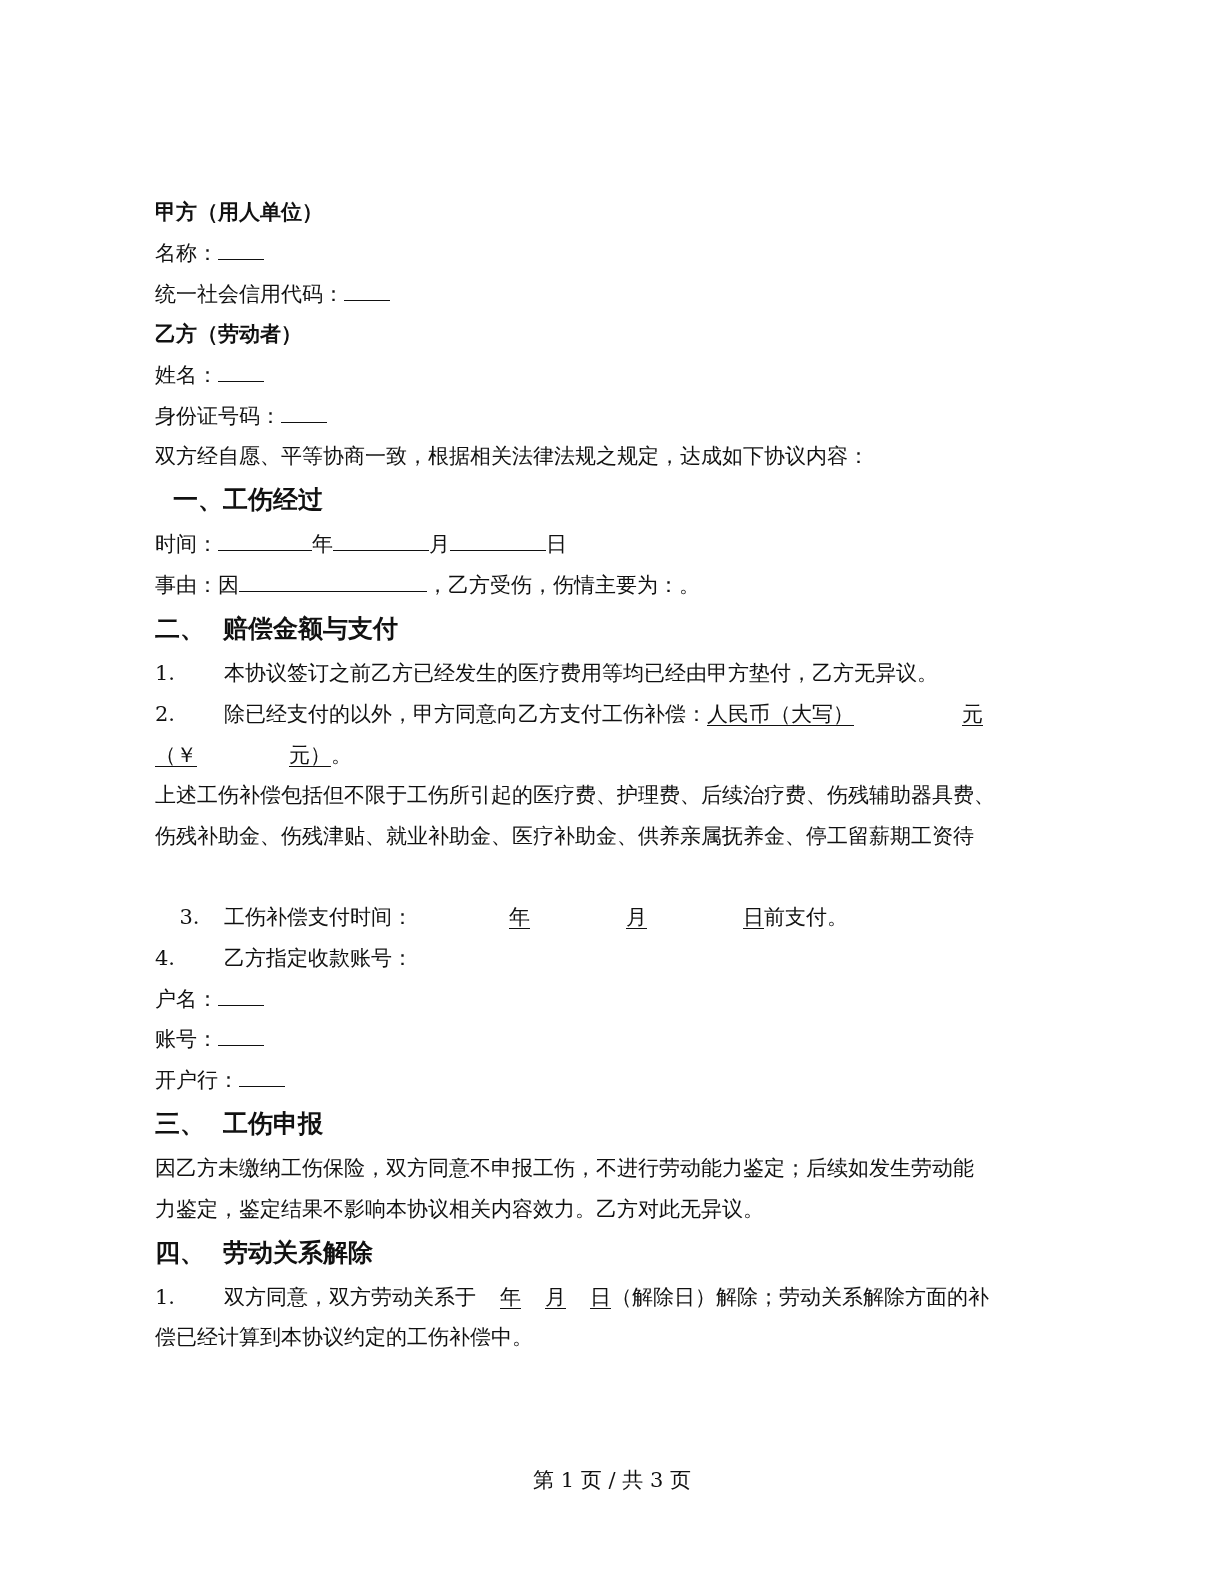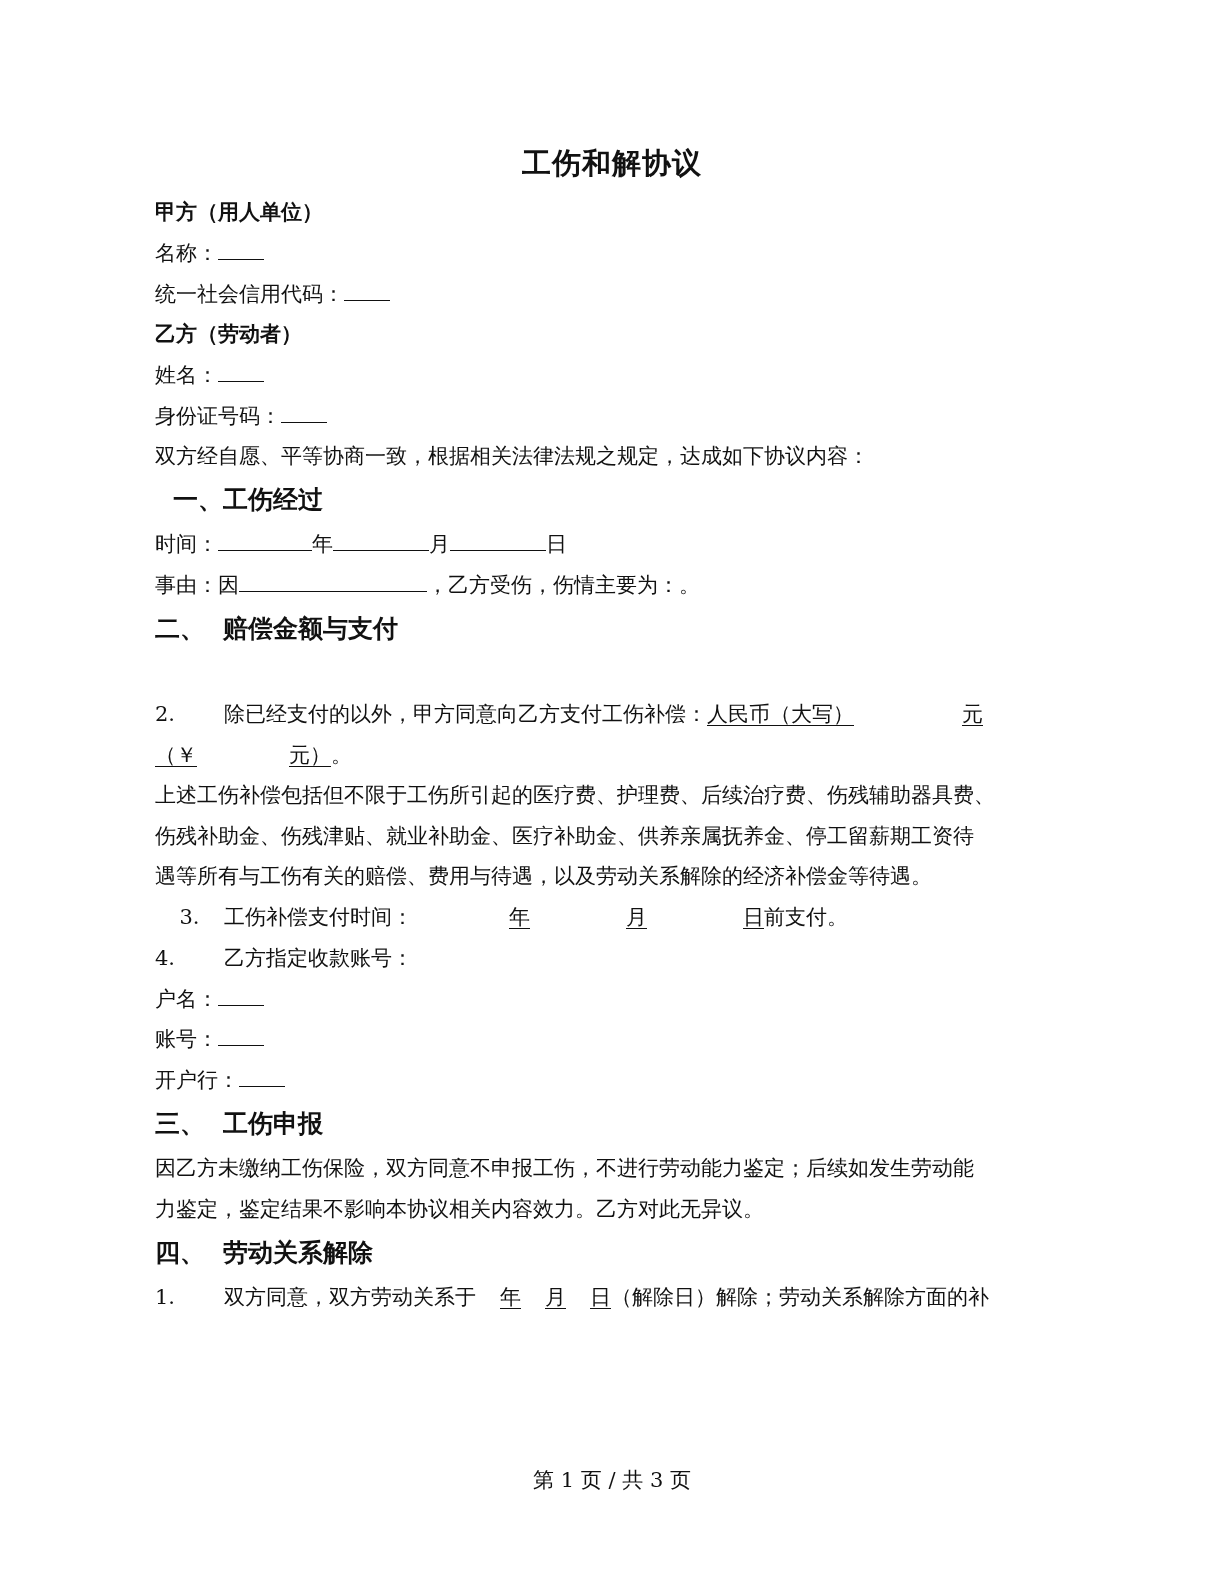--- a/index.html
+++ b/index.html
@@ -17,21 +17,20 @@
     .ul { text-decoration: underline; text-underline-offset: 4px; text-decoration-thickness: 1px; }
     .gap { display: inline-block; }
     .footer { position: absolute; top: 1465px; left: 0; width: 1224px; text-align: center;
               font-size: 21px; line-height: 30px; }
   </style>
 </head>
 <body>
 
 <div class="page">
 
-  <div class="title">工伤和解协议</div>
 
   <div class="line bold" style="top:197px;">甲方（用人单位）</div>
   <div class="line" style="top:238px;">
     <span>名称：</span><span class="blank" style="width:46px;"></span>
   </div>
   <div class="line" style="top:279px;">
     <span>统一社会信用代码：</span><span class="blank" style="width:46px;"></span>
   </div>
 
   <div class="line bold" style="top:319px;">乙方（劳动者）</div>
@@ -50,29 +49,31 @@
   <div class="line" style="top:529px;">
     <span>时间：</span><span class="blank" style="width:94px;"></span><span>年</span><span class="blank" style="width:96px;"></span><span>月</span><span class="blank" style="width:96px;"></span><span>日</span>
   </div>
   <div class="line" style="top:570px;">
     <span>事由：因</span><span class="blank" style="width:188px;"></span><span>，乙方受伤，伤情主要为：。</span>
   </div>
 
   <div class="line h" style="top:612px;">
     <span class="num">二、</span><span>赔偿金额与支付</span>
   </div>
+  <div class="line item" style="top:658px;">
+    <span class="num">1.</span><span>本协议签订之前乙方已经发生的医疗费用等均已经由甲方垫付，乙方无异议。</span>
+  </div>
   <div class="line item" style="top:699px;">
     <span class="num">2.</span><span>除已经支付的以外，甲方同意向乙方支付工伤补偿：</span><span class="ul"><span>人民币（大写）</span><span class="gap" style="width:108px;"></span><span>元</span></span>
   </div>
   <div class="line" style="top:740px;">
     <span class="ul"><span>（￥</span><span class="gap" style="width:92px;"></span><span>元）</span></span><span>。</span>
   </div>
   <div class="line" style="top:780px;">上述工伤补偿包括但不限于工伤所引起的医疗费、护理费、后续治疗费、伤残辅助器具费、</div>
   <div class="line" style="top:821px;">伤残补助金、伤残津贴、就业补助金、医疗补助金、供养亲属抚养金、停工留薪期工资待</div>
-  <div class="line" style="top:861px;">遇等所有与工伤有关的赔偿、费用与待遇，以及劳动关系解除的经济补偿金等待遇。</div>
   <div class="line item" style="top:902px;text-align:center;">
     <span class="num">3.</span><span>工伤补偿支付时间：</span><span class="ul"><span class="gap" style="width:96px;"></span><span>年</span><span class="gap" style="width:96px;"></span><span>月</span><span class="gap" style="width:96px;"></span><span>日</span></span><span>前支付。</span>
   </div>
   <div class="line item" style="top:943px;">
     <span class="num">4.</span><span>乙方指定收款账号：</span>
   </div>
   <div class="line" style="top:984px;">
     <span>户名：</span><span class="blank" style="width:46px;"></span>
   </div>
   <div class="line" style="top:1024px;">
@@ -87,15 +88,16 @@
   </div>
   <div class="line" style="top:1194px;">力鉴定，鉴定结果不影响本协议相关内容效力。乙方对此无异议。</div>
   <div class="line" style="top:1153px;">因乙方未缴纳工伤保险，双方同意不申报工伤，不进行劳动能力鉴定；后续如发生劳动能</div>
 
   <div class="line h" style="top:1236px;">
     <span class="num">四、</span><span>劳动关系解除</span>
   </div>
   <div class="line item" style="top:1282px;">
     <span class="num">1.</span><span>双方同意，双方劳动关系于</span><span class="ul"><span class="gap" style="width:24px;"></span><span>年</span><span class="gap" style="width:24px;"></span><span>月</span><span class="gap" style="width:24px;"></span><span>日</span></span><span>（解除日）解除；劳动关系解除方面的补</span>
   </div>
+  <div class="line" style="top:1322px;">偿已经计算到本协议约定的工伤补偿中。</div>
 
   <div class="footer">第 1 页  / 共 3 页</div>
 </div>
 
 </body></html>

